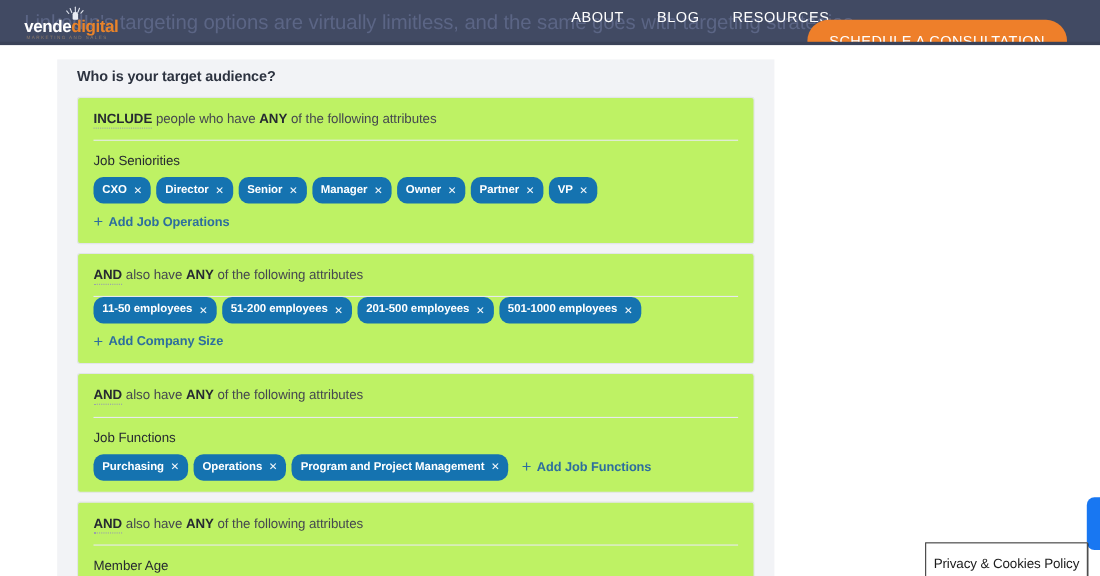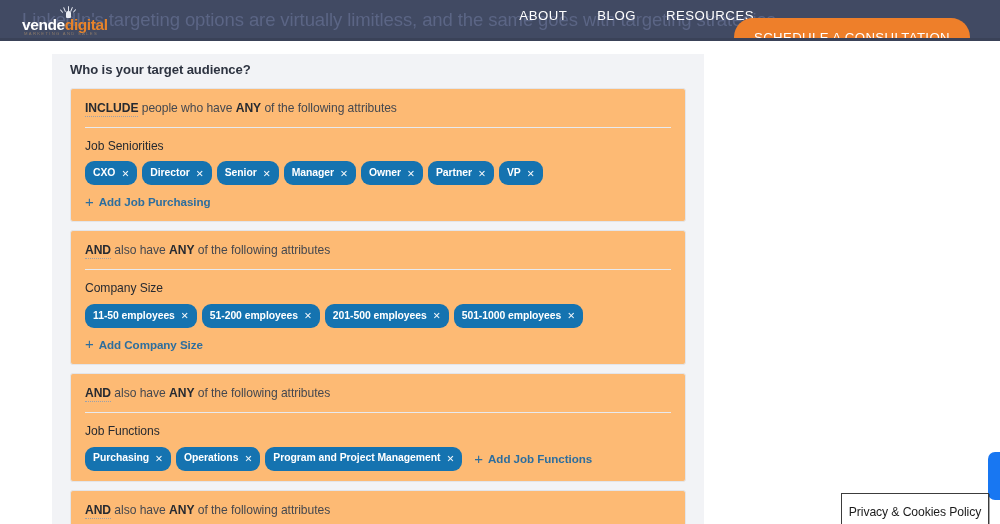--- a/index.html
+++ b/index.html
@@ -170,21 +170,21 @@
     font-size: 13.1px;
     font-weight: 700;
     color: #2d3340;
     letter-spacing: -0.1px;
     margin-bottom: 10px;
     line-height: 1.2;
   }
 
   
   .rule-card {
-    background: #fdba74;
+    background: #bef264;
     border: 1px solid #e3e5ea;
     border-radius: 3px;
     margin-bottom: 8px;
     padding: 12px 14px 10px 14px;
   }
 
   .rule-header {
     font-size: 12.1px;
     color: #45484f;
     letter-spacing: -0.05px;
@@ -371,23 +371,23 @@
               <span class="chip">
                 <span>Partner</span>
                 <span class="chip-remove">✕</span>
               </span>
               <span class="chip">
                 <span>VP</span>
                 <span class="chip-remove">✕</span>
               </span>
             </div><span class="add-link add-link-block">
               <span class="plus">+</span>
-              <span>Add Job Purchasing</span>
+              <span>Add Job Operations</span>
             </span></div>
-          <div class="rule-card"><div class="rule-header"><span class="kw-dotted">AND</span><span> also have </span><span class="kw">ANY</span><span> of the following attributes</span></div><div class="attr-label">Company Size</div><div class="chip-row">
+          <div class="rule-card"><div class="rule-header"><span class="kw-dotted">AND</span><span> also have </span><span class="kw">ANY</span><span> of the following attributes</span></div><div class="chip-row">
               <span class="chip">
                 <span>11-50 employees</span>
                 <span class="chip-remove">✕</span>
               </span>
               <span class="chip">
                 <span>51-200 employees</span>
                 <span class="chip-remove">✕</span>
               </span>
               <span class="chip">
                 <span>201-500 employees</span>

